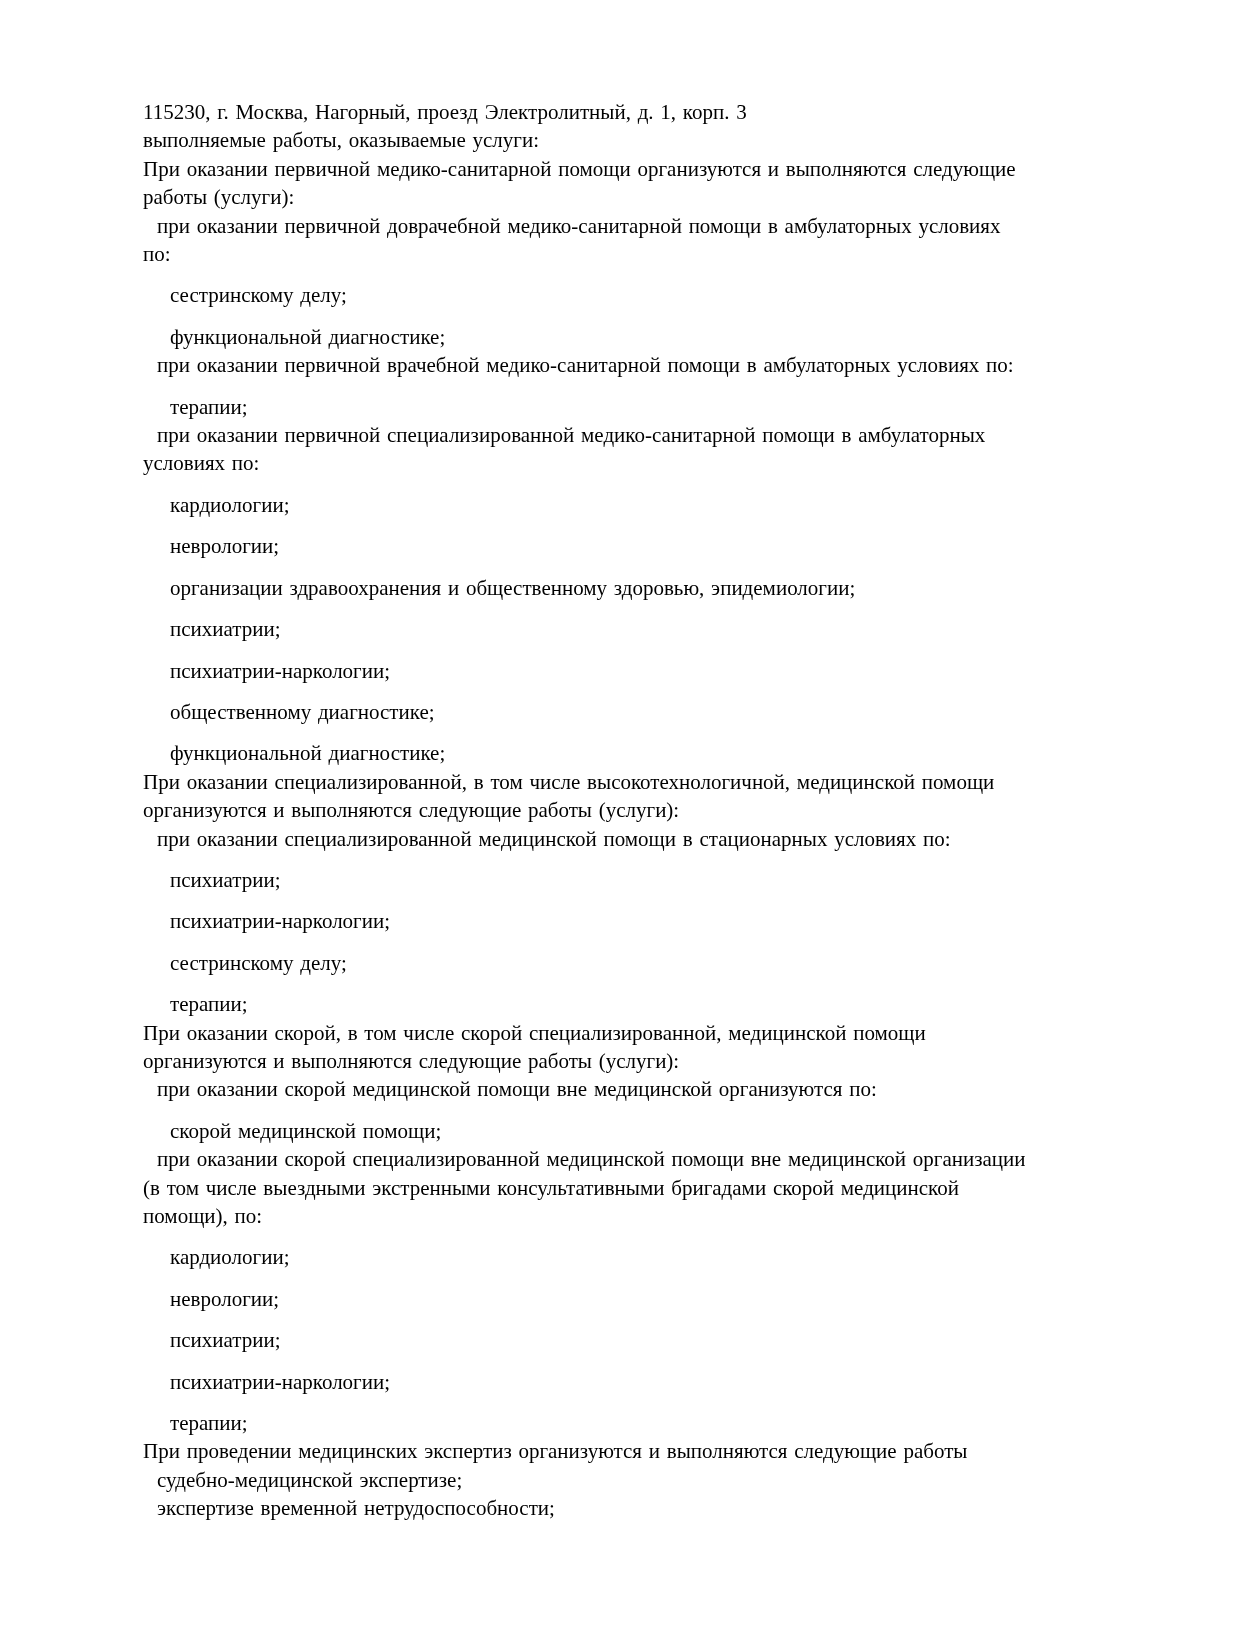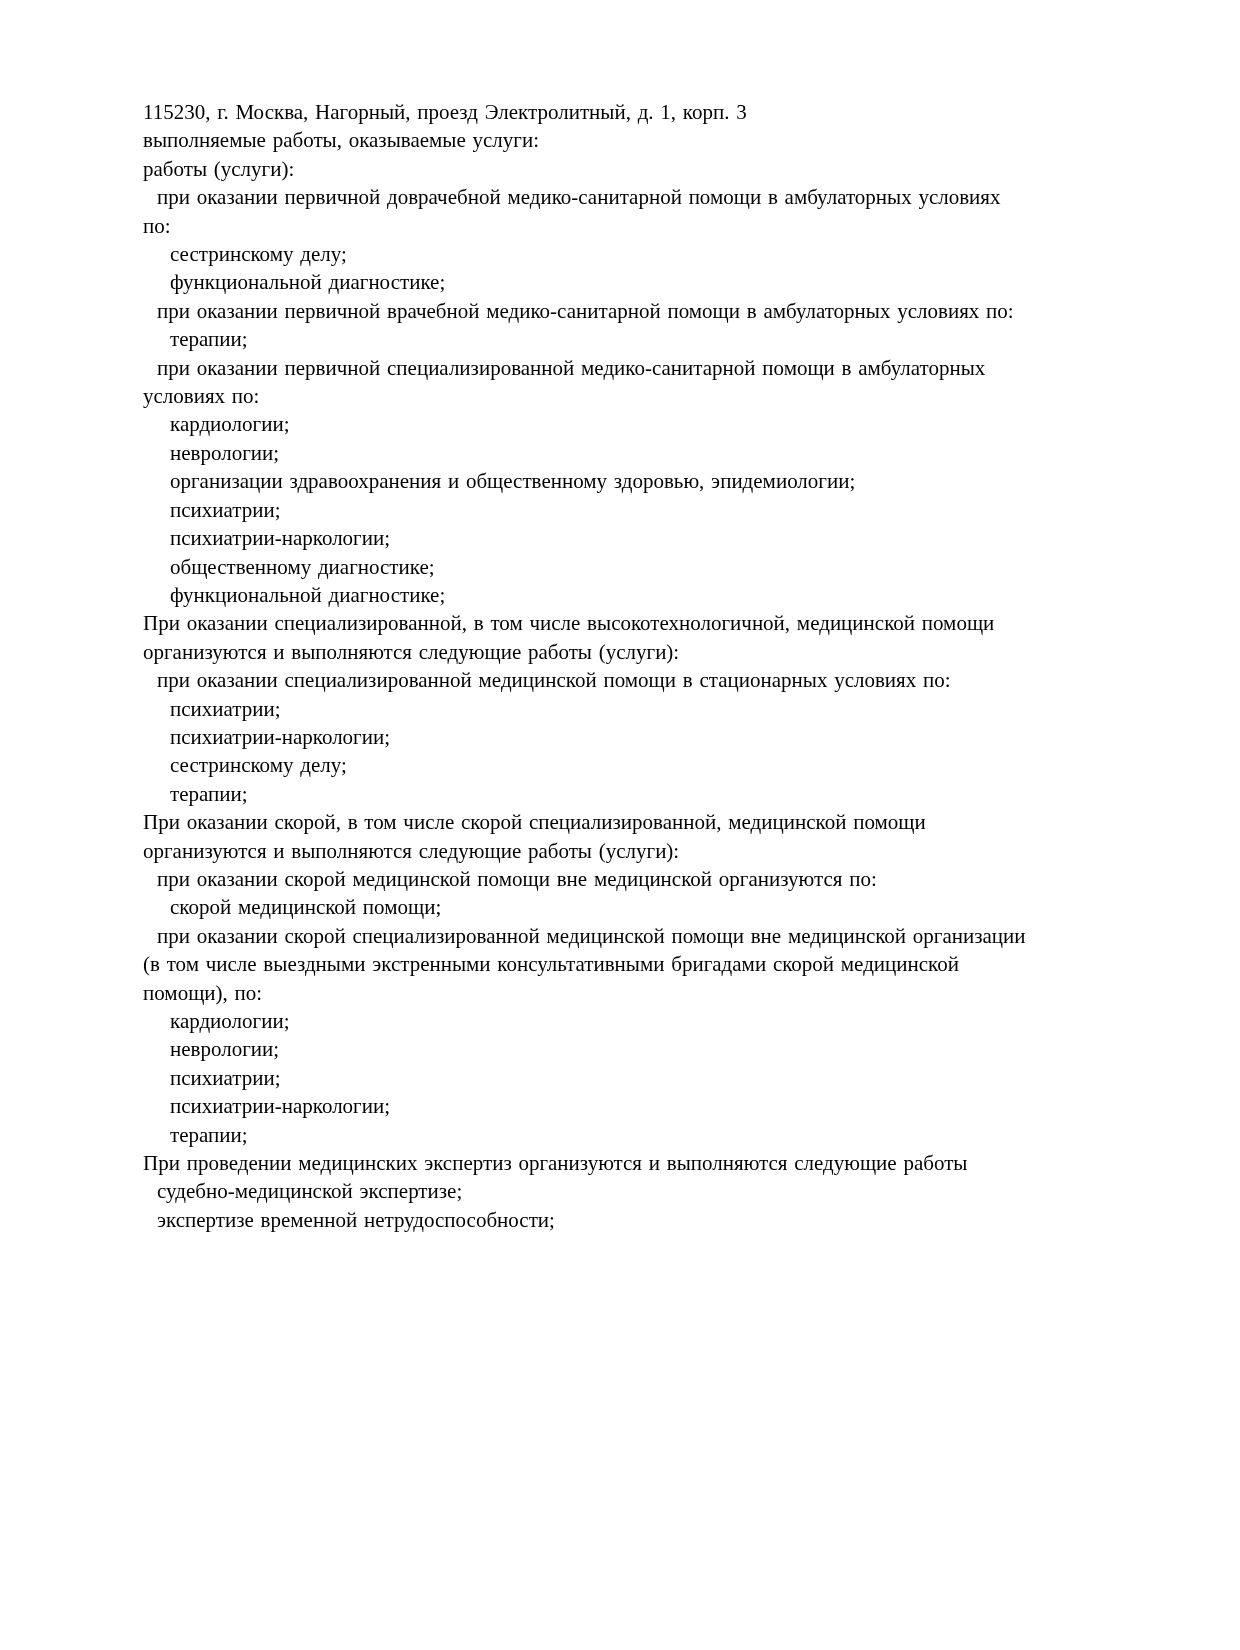--- a/index.html
+++ b/index.html
@@ -28,29 +28,30 @@
     color: #000000;
     font-size: 21px;
     line-height: 28.4px;
     word-spacing: 1.5px;
   }
   .line {
     white-space: nowrap;
   }
   .indent-0 { padding-left: 0; }
   .indent-1 { padding-left: 14px; }
-  .indent-2 { padding-left: 27px; }
+  .indent-2 { padding-left: 27px; margin-top: 13px; }
 </style>
 </head>
 <body>
 
 <div class="page">
   <div class="doc-text" id="doc-text">
       <div class="line indent-0">115230, г. Москва, Нагорный, проезд Электролитный, д. 1, корп. 3</div>
       <div class="line indent-0">выполняемые работы, оказываемые услуги:</div>
+      <div class="line indent-0">При оказании первичной медико-санитарной помощи организуются и выполняются следующие</div>
       <div class="line indent-0">работы (услуги):</div>
       <div class="line indent-1">при оказании первичной доврачебной медико-санитарной помощи в амбулаторных условиях</div>
       <div class="line indent-0">по:</div>
       <div class="line indent-2">сестринскому делу;</div>
       <div class="line indent-2">функциональной диагностике;</div>
       <div class="line indent-1">при оказании первичной врачебной медико-санитарной помощи в амбулаторных условиях по:</div>
       <div class="line indent-2">терапии;</div>
       <div class="line indent-1">при оказании первичной специализированной медико-санитарной помощи в амбулаторных</div>
       <div class="line indent-0">условиях по:</div>
       <div class="line indent-2">кардиологии;</div>

